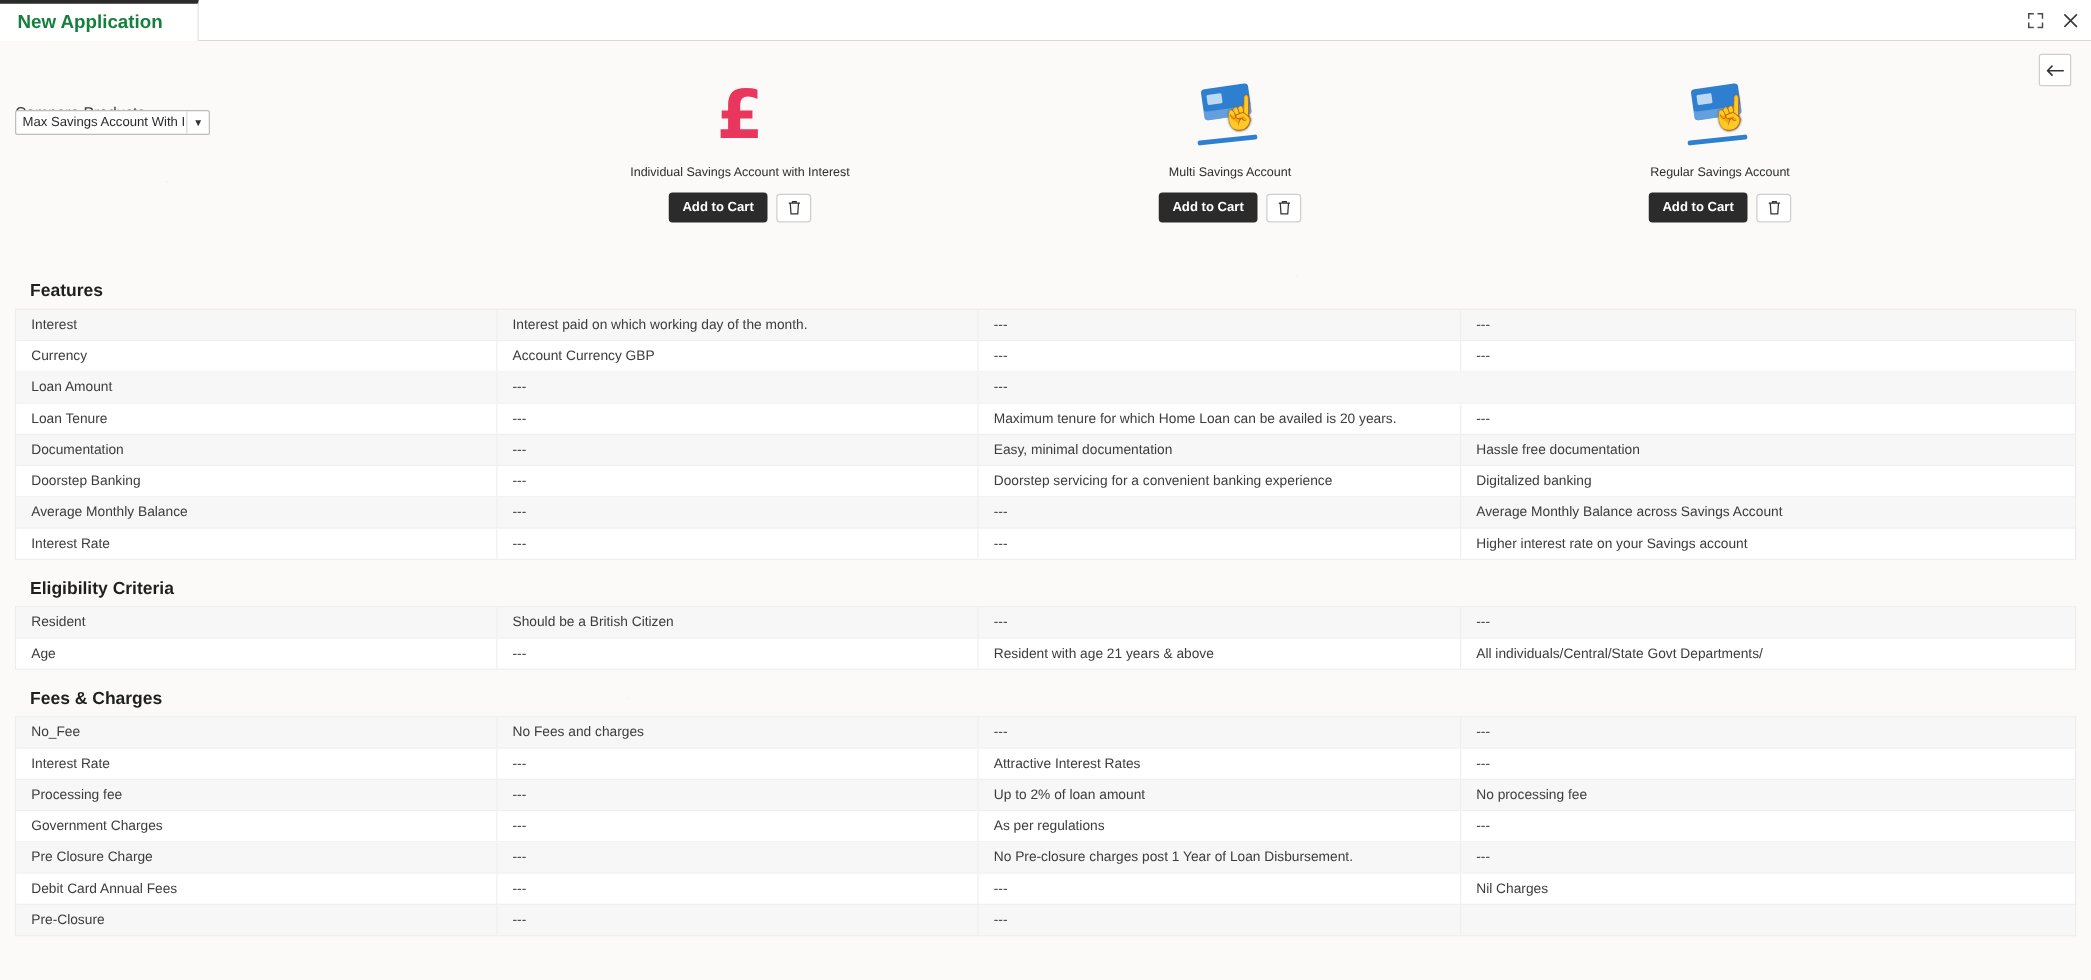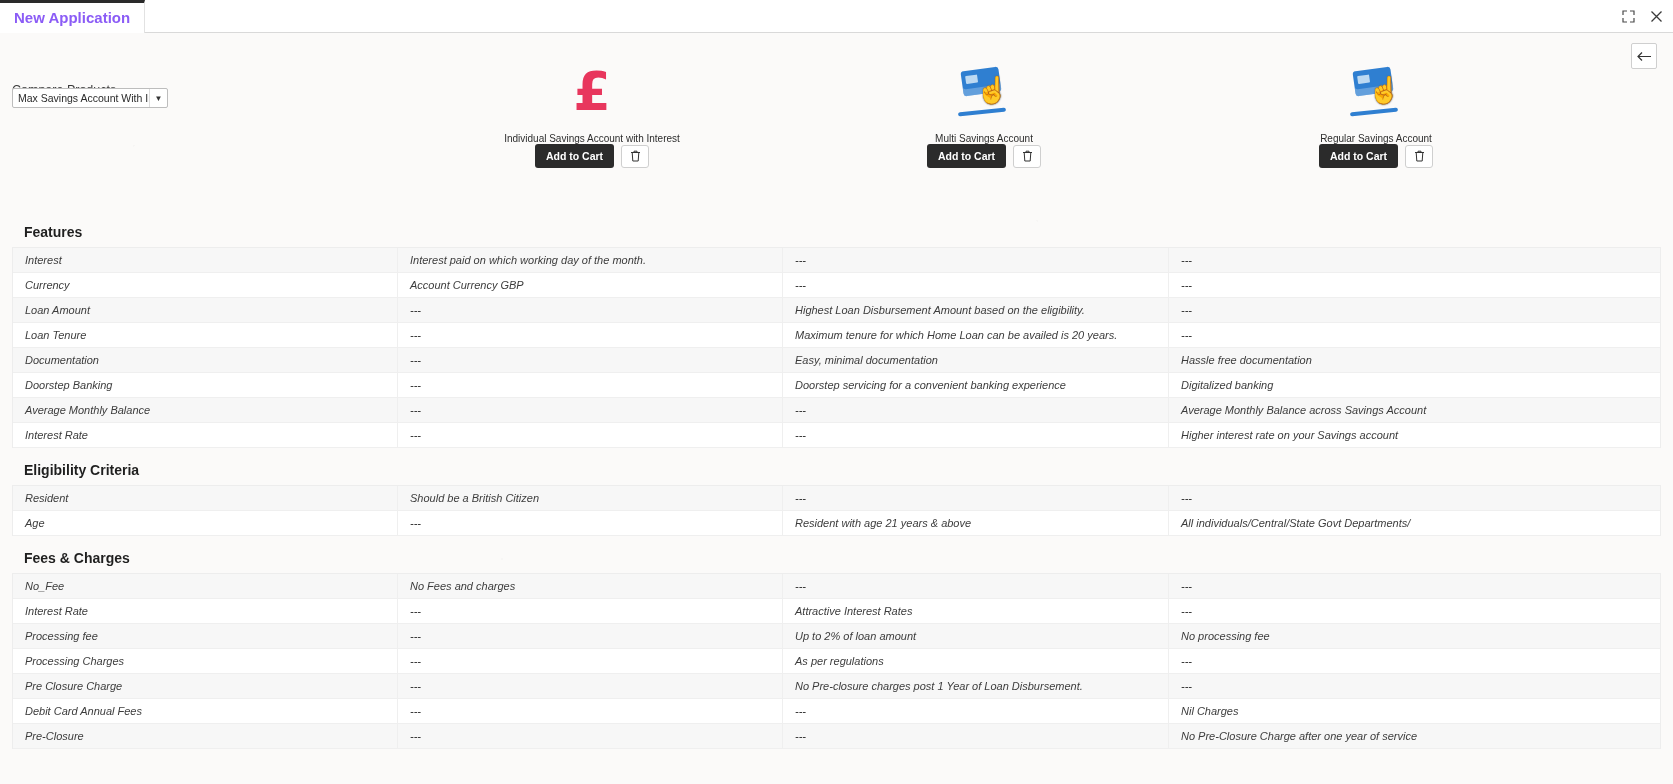--- a/index.html
+++ b/index.html
@@ -25,24 +25,24 @@
     background: #ffffff;
     border-bottom: 1px solid #d9d9d9;
     display: flex;
     align-items: center;
     position: relative;
   }
   .tab-strip { display: flex; align-items: flex-end; height: 33px; }
   .tab {
     height: 33px;
     display: flex; align-items: center;
-    padding: 0 14px 0 14px;
+    padding: 0 28px 0 14px;
     font-size: 15px;
     font-weight: bold;
-    color: #8b5cf6;
+    color: #15803d;
     border-top: 3px solid #2a2a2a;
     background: #ffffff;
     border-right: 1px solid #e2e2e2;
   }
   .title-actions {
     position: absolute;
     right: 10px; top: 0;
     height: 33px;
     display: flex; align-items: center; gap: 14px;
   }
@@ -163,20 +163,21 @@
     color: #ffffff;
     text-shadow: 0 0 1px #555, 0 0 2px #777;
     line-height: 1;
   }
   .prod-name {
     font-size: 10px;
     color: #2d2d2d;
     margin-top: 4px;
   }
   .prod-actions {
+    margin-top: 10px;
     display: flex; align-items: center; gap: 7px;
   }
   .btn-cart {
     background: #2b2b2b;
     color: #fff;
     border: none;
     border-radius: 3px;
     font-size: 10.5px;
     font-weight: bold;
     padding: 6px 11px;
@@ -198,21 +199,20 @@
   .section-title {
     font-size: 14px;
     font-weight: bold;
     color: #1f1f1f;
     margin: 0 0 7px 24px;
   }
   .table {
     margin: 0 12px;
     border: 1px solid #ededed;
     border-bottom: none;
-    font-style: italic;
   }
   .row {
     display: flex;
     height: 25px;
     align-items: stretch;
     border-bottom: 1px solid #efefef;
     background: #ffffff;
   }
   .row.alt { background: #f7f7f7; }
   .cell {
@@ -339,21 +339,20 @@
             </div>
             <div class="row">
               <div class="cell c0">Currency</div>
               <div class="cell c1">Account Currency GBP</div>
               <div class="cell c2">---</div>
               <div class="cell c3">---</div>
             </div>
             <div class="row alt">
               <div class="cell c0">Loan Amount</div>
               <div class="cell c1">---</div>
-              <div class="cell c2">Highest Loan Disbursement Amount based on the eligibility.</div>
               <div class="cell c3">---</div>
             </div>
             <div class="row">
               <div class="cell c0">Loan Tenure</div>
               <div class="cell c1">---</div>
               <div class="cell c2">Maximum tenure for which Home Loan can be availed is 20 years.</div>
               <div class="cell c3">---</div>
             </div>
             <div class="row alt">
               <div class="cell c0">Documentation</div>
@@ -413,41 +412,40 @@
               <div class="cell c2">Attractive Interest Rates</div>
               <div class="cell c3">---</div>
             </div>
             <div class="row alt">
               <div class="cell c0">Processing fee</div>
               <div class="cell c1">---</div>
               <div class="cell c2">Up to 2% of loan amount</div>
               <div class="cell c3">No processing fee</div>
             </div>
             <div class="row">
-              <div class="cell c0">Processing Charges</div>
+              <div class="cell c0">Government Charges</div>
               <div class="cell c1">---</div>
               <div class="cell c2">As per regulations</div>
               <div class="cell c3">---</div>
             </div>
             <div class="row alt">
               <div class="cell c0">Pre Closure Charge</div>
               <div class="cell c1">---</div>
               <div class="cell c2">No Pre-closure charges post 1 Year of Loan Disbursement.</div>
               <div class="cell c3">---</div>
             </div>
             <div class="row">
               <div class="cell c0">Debit Card Annual Fees</div>
               <div class="cell c1">---</div>
               <div class="cell c2">---</div>
               <div class="cell c3">Nil Charges</div>
             </div>
             <div class="row alt">
               <div class="cell c0">Pre-Closure</div>
               <div class="cell c1">---</div>
               <div class="cell c2">---</div>
-              <div class="cell c3">No Pre-Closure Charge after one year of service</div>
             </div>
           </div>
         </div>
       </div>
 
   </div>
 </div>
 
 </body></html>

